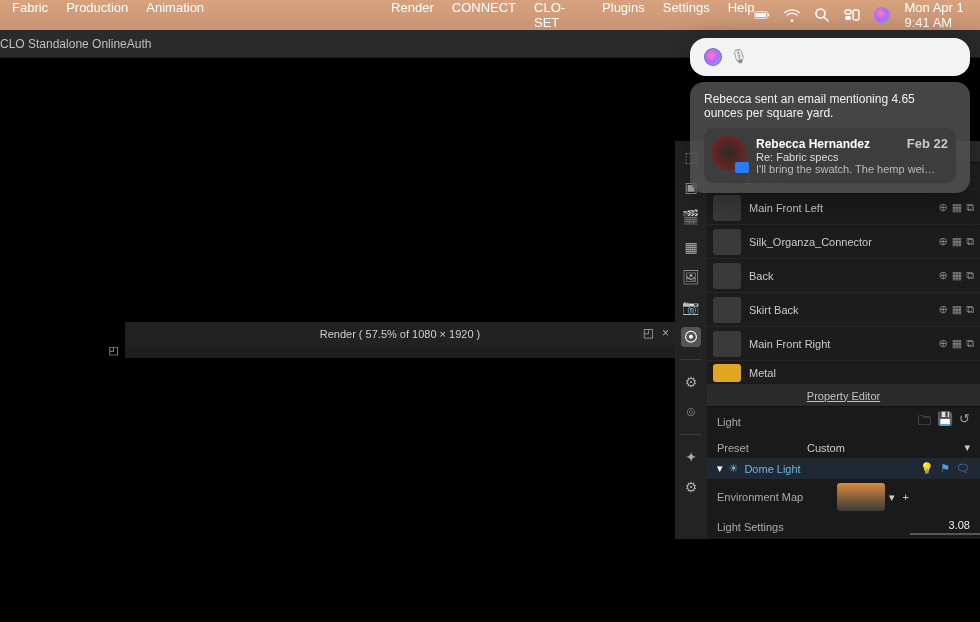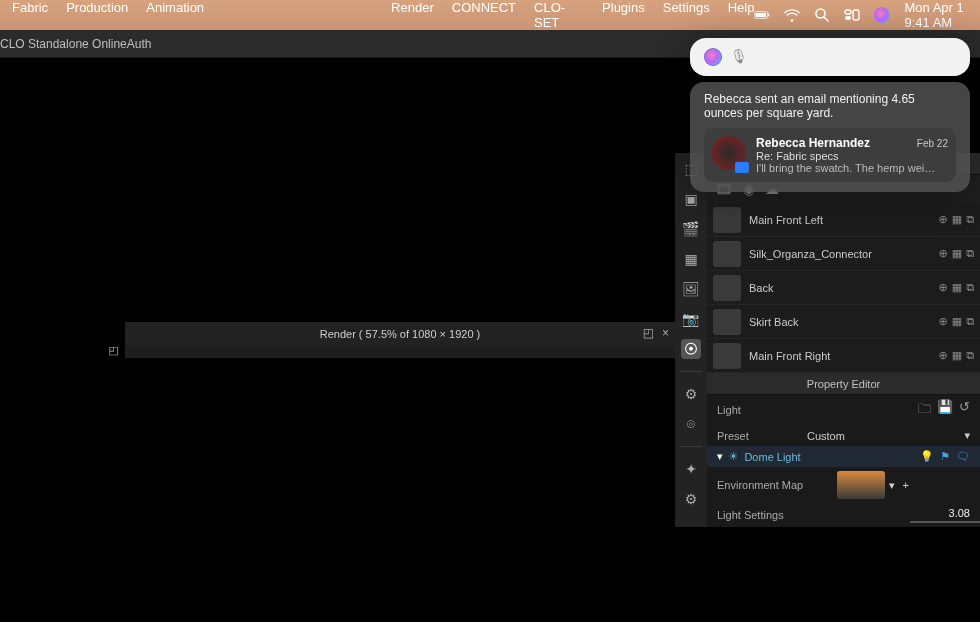--- a/index.html
+++ b/index.html
@@ -32,21 +32,21 @@
 
 .right-column { width: 305px; background: #1a1a1a; display: flex; }
 .tool-strip { width: 32px; background: #232323; display: flex; flex-direction: column; align-items: center; padding-top: 6px; gap: 10px; }
 .tool-strip .tool-icon { width: 20px; height: 20px; display: flex; align-items: center; justify-content: center; color: #aaa; font-size: 14px; border-radius: 4px; }
 .tool-strip .tool-icon.active { background: #555; color: #fff; }
 .tool-strip .sep { height: 1px; width: 22px; background: #3a3a3a; margin: 2px 0; }
 
 .right-main { flex: 1; display: flex; flex-direction: column; }
 
 .object-browser { flex: 0 0 auto; }
-.panel-title { height: 22px; background: #2b2b2b; color: #c0c0c0; font-size: 11px; display: flex; align-items: center; justify-content: center; border-bottom: 1px solid #111; }
+.panel-title { height: 22px; background: #2b2b2b; color: #c0c0c0; font-size: 11px; display: flex; align-items: center; justify-content: center; border-bottom: 1px solid #111; text-decoration: underline; }
 .ob-icons { height: 28px; background: #1f1f1f; display: flex; align-items: center; padding: 0 8px; gap: 10px; color: #888; font-size: 14px; }
 .ob-list { background: #1c1c1c; }
 .ob-row { height: 34px; display: flex; align-items: center; padding: 0 6px; border-bottom: 1px solid #262626; }
 .ob-thumb { width: 28px; height: 26px; background: #3a3a3a; border-radius: 3px; margin-right: 8px; }
 .ob-label { color: #ccc; font-size: 11px; flex: 1; white-space: nowrap; overflow: hidden; text-overflow: ellipsis; }
 .ob-row .row-icons { display: flex; gap: 4px; color: #888; font-size: 11px; }
 
 .property-editor { flex: 1; display: flex; flex-direction: column; background: #1a1a1a; }
 .pe-row { display: flex; align-items: center; padding: 4px 10px; font-size: 11px; color: #ccc; }
 .pe-row .label { width: 90px; color: #aaa; }
@@ -70,21 +70,21 @@
 .siri-query { background: #f3f3f3; border-radius: 16px; padding: 10px 14px; display: flex; align-items: flex-start; gap: 8px; }
 .siri-orb { width: 18px; height: 18px; border-radius: 50%; background: radial-gradient(circle at 40% 40%, #ff7ab8, #b06aff, #55c2ff); flex-shrink: 0; border: 1px solid rgba(0,0,0,0.2); }
 .siri-query .text { font-size: 13px; color: #222; flex: 1; line-height: 1.3; }
 .siri-query .mic { color: #888; font-size: 14px; }
 .siri-answer { background: rgba(88,88,88,0.78); backdrop-filter: blur(6px); border-radius: 14px; padding: 10px 14px; margin-top: 6px; color: #f0f0f0; font-size: 12px; }
 .siri-card { display: flex; gap: 10px; background: rgba(60,60,60,0.9); border-radius: 10px; padding: 8px; margin-top: 8px; }
 .siri-avatar { width: 34px; height: 34px; border-radius: 50%; background: radial-gradient(circle, #2a2a2a, #8a2020); position: relative; flex-shrink: 0; }
 .siri-avatar .badge { position: absolute; bottom: -3px; right: -3px; width: 14px; height: 11px; background: #2b7bff; border-radius: 2px; }
 .siri-card .body { flex: 1; }
 .siri-card .name { font-size: 12px; font-weight: 600; color: #fff; display: flex; justify-content: space-between; align-items: center; }
-.siri-card .date { font-size: 10px; color: #c8c8c8; font-weight: 400; }
+.siri-card .date { font-size: 13px; color: #c8c8c8; font-weight: 700; }
 .siri-card .subj { font-size: 11px; color: #ddd; }
 .siri-card .prev { font-size: 11px; color: #bbb; white-space: nowrap; overflow: hidden; text-overflow: ellipsis; max-width: 180px; }
 
 
 .figure { position: absolute; left: 50%; transform: translateX(-46%); top: 14%; width: 56%; height: 82%; }
 .figure .head { width: 64px; height: 78px; background: #a07555; border-radius: 50% 50% 46% 46%; margin: 0 auto; }
 .figure .neck { width: 26px; height: 22px; background: #9a6f50; margin: -4px auto 0; }
 .figure .torso { width: 170px; height: 220px; background: linear-gradient(#c7ccd3, #9aa3b0); margin: 0 auto; border-radius: 40px 40px 20px 20px; }
 .figure .skirt { width: 200px; height: 120px; background: linear-gradient(#b8bec7, #888f99); margin: 10px auto 0; border-radius: 16px 16px 30px 30px; }
 .figure .hair { width: 72px; height: 40px; background: #1a1a1a; border-radius: 50% 50% 20% 20%; margin: -116px auto 0; }
@@ -235,20 +235,24 @@
           </div>
           <div class="ob-row">
             <div class="ob-thumb"></div>
             <span class="ob-label">Main Front Right</span>
             <div class="row-icons">
                 <span>⊕</span>
                 <span>▦</span>
                 <span>⧉</span>
               </div>
           </div>
+          <div class="ob-row" style="height:24px">
+            <div class="ob-thumb" style="background:#e0a820;height:18px"></div>
+            <span class="ob-label">Metal</span>
+          </div>
         </div>
       </div>
 
       <div class="property-editor">
         <div class="panel-title">
             <span>Property Editor</span>
           </div>
         <div class="pe-row pe-title-row">
           <span class="label">Light</span>
           <div class="row-icons">

